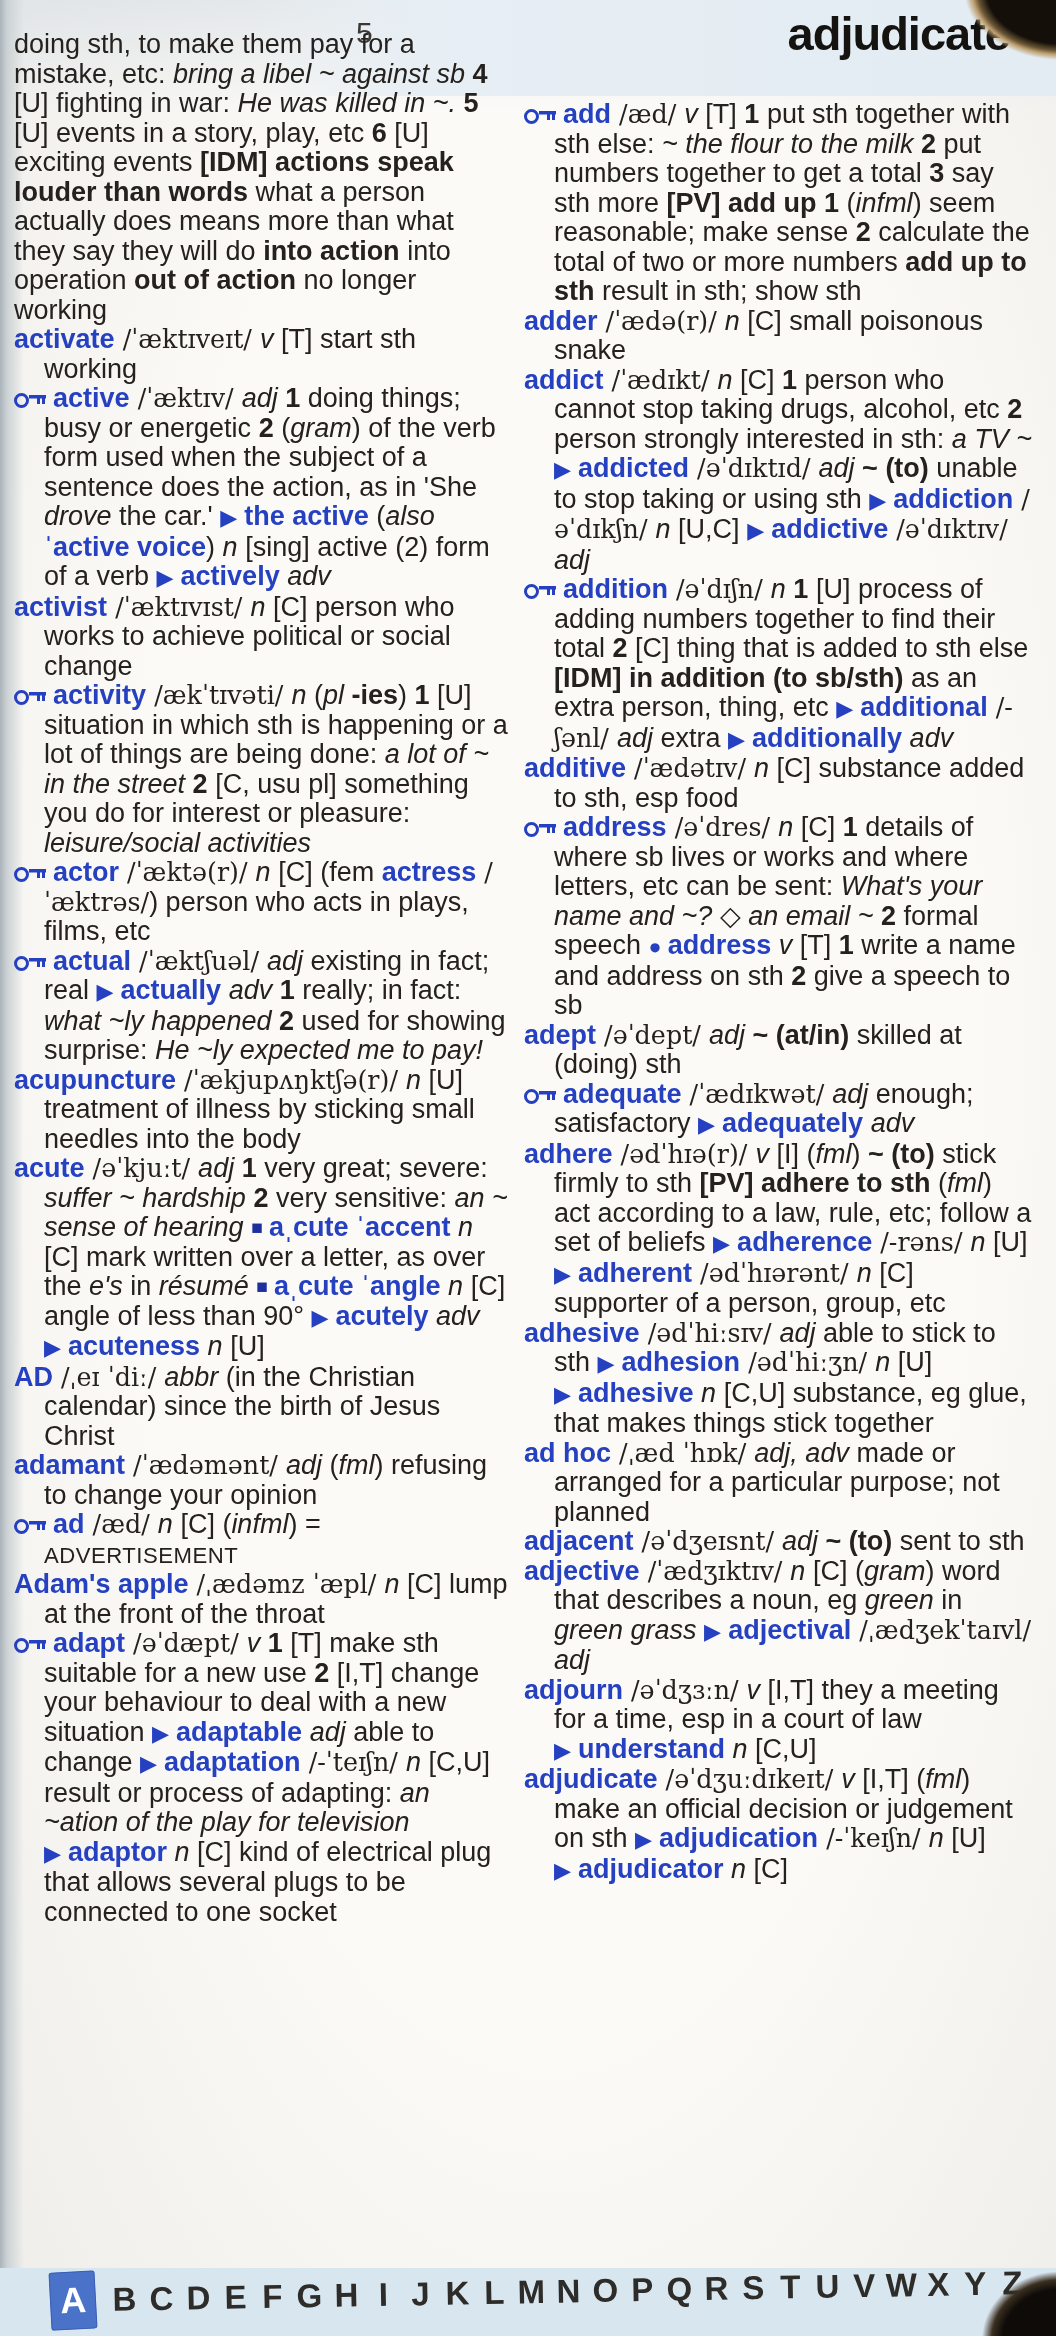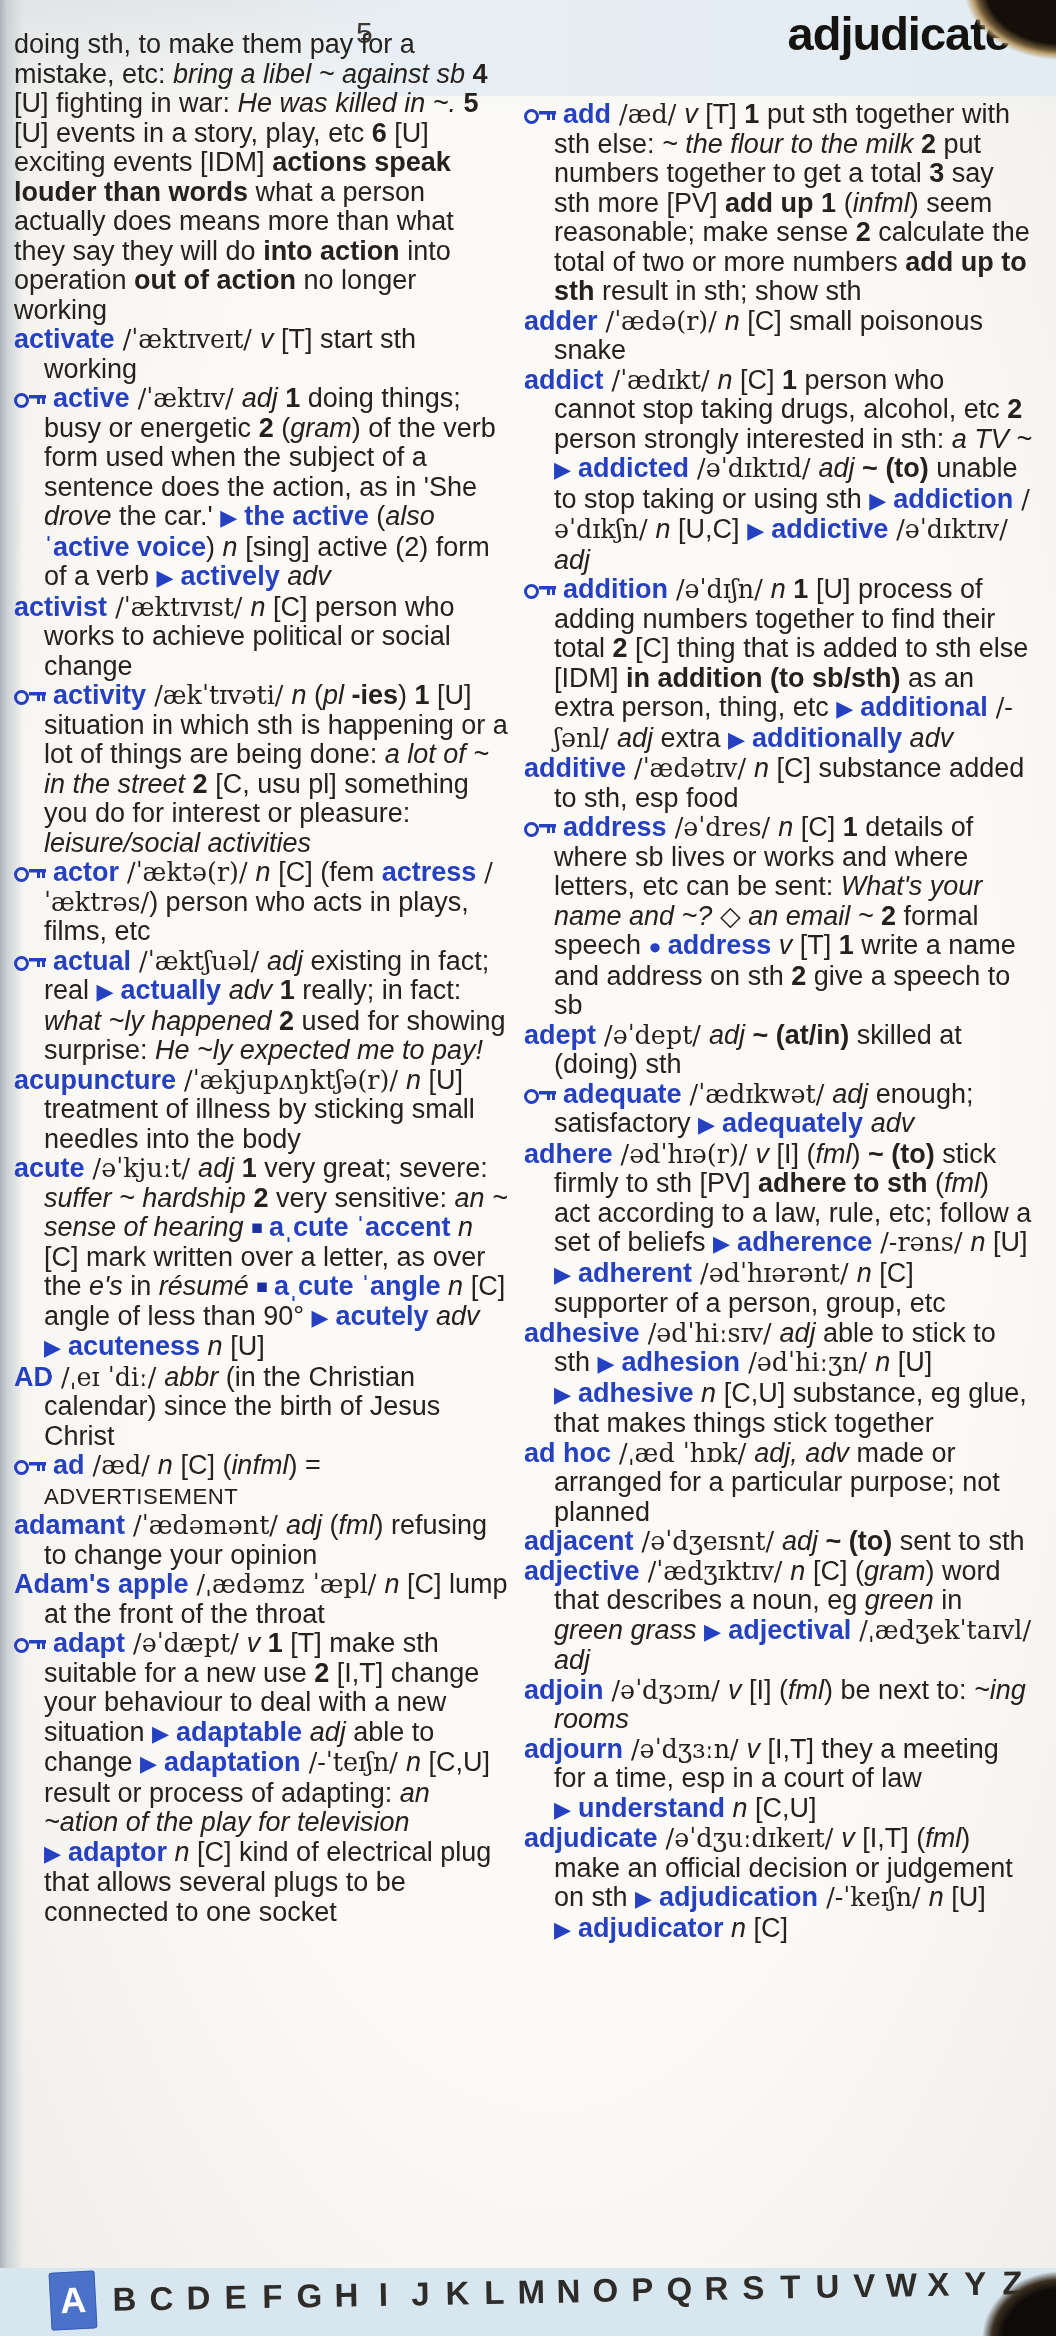--- a/index.html
+++ b/index.html
@@ -17,21 +17,21 @@
   .column{position:absolute;font-size:27px;line-height:29.5px;overflow:hidden;}
   .col-left{left:14px;top:30px;width:496px;height:2238px;}
   .col-right{left:524px;top:100px;width:508px;height:2170px;}
   .entry{margin:0;padding-left:30px;text-indent:-30px;}
   .entry.cont{padding-left:0;text-indent:0;}
   .r-hw,.r-hw2,.r-deriv{color:#2540c0;font-weight:700;}
   .r-phon{font-family:"DejaVu Serif",serif;font-size:0.94em;}
   .r-pos{font-style:italic;}
   .r-b{font-weight:700;}
   .r-i{font-style:italic;}
-  .r-lbl{font-weight:400;}
+  .r-lbl{font-weight:700;}
   .r-sc{font-size:0.82em;letter-spacing:0.5px;}
   .r-tri{color:#2540c0;margin-right:7px;font-size:0.82em;}
   .r-sq{color:#1c2f9e;margin-right:6px;font-size:0.72em;vertical-align:2px;}
   .r-dot{color:#2540c0;margin-right:6px;font-size:0.8em;}
   .key-icon{display:inline-block;position:relative;width:32px;height:16px;margin-right:7px;vertical-align:-1px;}
   .key-icon::before{content:'';position:absolute;left:0;top:1px;width:9px;height:9px;border:3.5px solid #2540c0;border-radius:50%;}
   .key-icon::after{content:'';position:absolute;left:15px;top:3px;width:17px;height:10px;
     background:
       linear-gradient(#2540c0,#2540c0) 0 0/17px 3.5px no-repeat,
       linear-gradient(#2540c0,#2540c0) 8px 0/3px 9px no-repeat,
@@ -59,40 +59,39 @@
       <p class="entry cont"><span class="r-t">doing sth, to make them pay for a mistake, etc: </span><span class="r-i">bring a libel ~ against sb</span><span class="r-t"> </span><span class="r-b">4</span><span class="r-t"> [U] fighting in war: </span><span class="r-i">He was killed in ~.</span><span class="r-t"> </span><span class="r-b">5</span><span class="r-t"> [U] events in a story, play, etc </span><span class="r-b">6</span><span class="r-t"> [U] exciting events </span><span class="r-lbl">[IDM]</span><span class="r-t"> </span><span class="r-b">actions speak louder than words</span><span class="r-t"> what a person actually does means more than what they say they will do </span><span class="r-b">into action</span><span class="r-t"> into operation </span><span class="r-b">out of action</span><span class="r-t"> no longer working</span></p>
       <p class="entry"><span class="r-hw">activate</span><span class="r-phon"> /ˈæktɪveɪt/ </span><span class="r-pos">v</span><span class="r-t"> [T] start sth working</span></p>
       <p class="entry"><span class="key-icon"></span><span class="r-hw">active</span><span class="r-phon"> /ˈæktɪv/ </span><span class="r-pos">adj</span><span class="r-t"> </span><span class="r-b">1</span><span class="r-t"> doing things; busy or energetic </span><span class="r-b">2</span><span class="r-t"> (</span><span class="r-i">gram</span><span class="r-t">) of the verb form used when the subject of a sentence does the action, as in 'She </span><span class="r-i">drove</span><span class="r-t"> the car.' </span><span class="r-tri">▶</span><span class="r-deriv">the active</span><span class="r-t"> (</span><span class="r-i">also</span><span class="r-t"> </span><span class="r-hw2">ˈactive voice</span><span class="r-t">) </span><span class="r-pos">n</span><span class="r-t"> [sing] active (2) form of a verb </span><span class="r-tri">▶</span><span class="r-deriv">actively</span><span class="r-t"> </span><span class="r-pos">adv</span></p>
       <p class="entry"><span class="r-hw">activist</span><span class="r-phon"> /ˈæktɪvɪst/ </span><span class="r-pos">n</span><span class="r-t"> [C] person who works to achieve political or social change</span></p>
       <p class="entry"><span class="key-icon"></span><span class="r-hw">activity</span><span class="r-phon"> /ækˈtɪvəti/ </span><span class="r-pos">n</span><span class="r-t"> (</span><span class="r-i">pl</span><span class="r-t"> </span><span class="r-b">-ies</span><span class="r-t">) </span><span class="r-b">1</span><span class="r-t"> [U] situation in which sth is happening or a lot of things are being done: </span><span class="r-i">a lot of ~ in the street</span><span class="r-t"> </span><span class="r-b">2</span><span class="r-t"> [C, usu pl] something you do for interest or pleasure: </span><span class="r-i">leisure/social activities</span></p>
       <p class="entry"><span class="key-icon"></span><span class="r-hw">actor</span><span class="r-phon"> /ˈæktə(r)/ </span><span class="r-pos">n</span><span class="r-t"> [C] (fem </span><span class="r-deriv">actress</span><span class="r-phon"> /ˈæktrəs/</span><span class="r-t">) person who acts in plays, films, etc</span></p>
       <p class="entry"><span class="key-icon"></span><span class="r-hw">actual</span><span class="r-phon"> /ˈæktʃuəl/ </span><span class="r-pos">adj</span><span class="r-t"> existing in fact; real </span><span class="r-tri">▶</span><span class="r-deriv">actually</span><span class="r-t"> </span><span class="r-pos">adv</span><span class="r-t"> </span><span class="r-b">1</span><span class="r-t"> really; in fact: </span><span class="r-i">what ~ly happened</span><span class="r-t"> </span><span class="r-b">2</span><span class="r-t"> used for showing surprise: </span><span class="r-i">He ~ly expected me to pay!</span></p>
       <p class="entry"><span class="r-hw">acupuncture</span><span class="r-phon"> /ˈækjupʌŋktʃə(r)/ </span><span class="r-pos">n</span><span class="r-t"> [U] treatment of illness by sticking small needles into the body</span></p>
       <p class="entry"><span class="r-hw">acute</span><span class="r-phon"> /əˈkjuːt/ </span><span class="r-pos">adj</span><span class="r-t"> </span><span class="r-b">1</span><span class="r-t"> very great; severe: </span><span class="r-i">suffer ~ hardship</span><span class="r-t"> </span><span class="r-b">2</span><span class="r-t"> very sensitive: </span><span class="r-i">an ~ sense of hearing</span><span class="r-t"> </span><span class="r-sq">■</span><span class="r-hw2">aˌcute ˈaccent</span><span class="r-t"> </span><span class="r-pos">n</span><span class="r-t"> [C] mark written over a letter, as over the </span><span class="r-i">e's</span><span class="r-t"> in </span><span class="r-i">résumé</span><span class="r-t"> </span><span class="r-sq">■</span><span class="r-hw2">aˌcute ˈangle</span><span class="r-t"> </span><span class="r-pos">n</span><span class="r-t"> [C] angle of less than 90° </span><span class="r-tri">▶</span><span class="r-deriv">acutely</span><span class="r-t"> </span><span class="r-pos">adv</span><span class="r-t"> </span><span class="r-tri">▶</span><span class="r-deriv">acuteness</span><span class="r-t"> </span><span class="r-pos">n</span><span class="r-t"> [U]</span></p>
       <p class="entry"><span class="r-hw">AD</span><span class="r-phon"> /ˌeɪ ˈdiː/ </span><span class="r-pos">abbr</span><span class="r-t"> (in the Christian calendar) since the birth of Jesus Christ</span></p>
+      <p class="entry"><span class="r-hw">adamant</span><span class="r-phon"> /ˈædəmənt/ </span><span class="r-pos">adj</span><span class="r-t"> (</span><span class="r-i">fml</span><span class="r-t">) refusing to change your opinion</span></p>
       <p class="entry"><span class="key-icon"></span><span class="r-hw">ad</span><span class="r-phon"> /æd/ </span><span class="r-pos">n</span><span class="r-t"> [C] (</span><span class="r-i">infml</span><span class="r-t">) = </span><span class="r-sc">ADVERTISEMENT</span></p>
-      <p class="entry"><span class="r-hw">adamant</span><span class="r-phon"> /ˈædəmənt/ </span><span class="r-pos">adj</span><span class="r-t"> (</span><span class="r-i">fml</span><span class="r-t">) refusing to change your opinion</span></p>
       <p class="entry"><span class="r-hw">Adam's apple</span><span class="r-phon"> /ˌædəmz ˈæpl/ </span><span class="r-pos">n</span><span class="r-t"> [C] lump at the front of the throat</span></p>
       <p class="entry"><span class="key-icon"></span><span class="r-hw">adapt</span><span class="r-phon"> /əˈdæpt/ </span><span class="r-pos">v</span><span class="r-t"> </span><span class="r-b">1</span><span class="r-t"> [T] make sth suitable for a new use </span><span class="r-b">2</span><span class="r-t"> [I,T] change your behaviour to deal with a new situation </span><span class="r-tri">▶</span><span class="r-deriv">adaptable</span><span class="r-t"> </span><span class="r-pos">adj</span><span class="r-t"> able to change </span><span class="r-tri">▶</span><span class="r-deriv">adaptation</span><span class="r-phon"> /-ˈteɪʃn/ </span><span class="r-pos">n</span><span class="r-t"> [C,U] result or process of adapting: </span><span class="r-i">an ~ation of the play for television</span><span class="r-t"> </span><span class="r-tri">▶</span><span class="r-deriv">adaptor</span><span class="r-t"> </span><span class="r-pos">n</span><span class="r-t"> [C] kind of electrical plug that allows several plugs to be connected to one socket</span></p>
     </div>
   <div class="column col-right">
       <p class="entry"><span class="key-icon"></span><span class="r-hw">add</span><span class="r-phon"> /æd/ </span><span class="r-pos">v</span><span class="r-t"> [T] </span><span class="r-b">1</span><span class="r-t"> put sth together with sth else: </span><span class="r-i">~ the flour to the milk</span><span class="r-t"> </span><span class="r-b">2</span><span class="r-t"> put numbers together to get a total </span><span class="r-b">3</span><span class="r-t"> say sth more </span><span class="r-lbl">[PV]</span><span class="r-t"> </span><span class="r-b">add up</span><span class="r-t"> </span><span class="r-b">1</span><span class="r-t"> (</span><span class="r-i">infml</span><span class="r-t">) seem reasonable; make sense </span><span class="r-b">2</span><span class="r-t"> calculate the total of two or more numbers </span><span class="r-b">add up to sth</span><span class="r-t"> result in sth; show sth</span></p>
       <p class="entry"><span class="r-hw">adder</span><span class="r-phon"> /ˈædə(r)/ </span><span class="r-pos">n</span><span class="r-t"> [C] small poisonous snake</span></p>
       <p class="entry"><span class="r-hw">addict</span><span class="r-phon"> /ˈædɪkt/ </span><span class="r-pos">n</span><span class="r-t"> [C] </span><span class="r-b">1</span><span class="r-t"> person who cannot stop taking drugs, alcohol, etc </span><span class="r-b">2</span><span class="r-t"> person strongly interested in sth: </span><span class="r-i">a TV ~</span><span class="r-t"> </span><span class="r-tri">▶</span><span class="r-deriv">addicted</span><span class="r-phon"> /əˈdɪktɪd/ </span><span class="r-pos">adj</span><span class="r-t"> </span><span class="r-b">~ (to)</span><span class="r-t"> unable to stop taking or using sth </span><span class="r-tri">▶</span><span class="r-deriv">addiction</span><span class="r-phon"> /əˈdɪkʃn/ </span><span class="r-pos">n</span><span class="r-t"> [U,C] </span><span class="r-tri">▶</span><span class="r-deriv">addictive</span><span class="r-phon"> /əˈdɪktɪv/ </span><span class="r-pos">adj</span></p>
       <p class="entry"><span class="key-icon"></span><span class="r-hw">addition</span><span class="r-phon"> /əˈdɪʃn/ </span><span class="r-pos">n</span><span class="r-t"> </span><span class="r-b">1</span><span class="r-t"> [U] process of adding numbers together to find their total </span><span class="r-b">2</span><span class="r-t"> [C] thing that is added to sth else </span><span class="r-lbl">[IDM]</span><span class="r-t"> </span><span class="r-b">in addition (to sb/sth)</span><span class="r-t"> as an extra person, thing, etc </span><span class="r-tri">▶</span><span class="r-deriv">additional</span><span class="r-phon"> /-ʃənl/ </span><span class="r-pos">adj</span><span class="r-t"> extra </span><span class="r-tri">▶</span><span class="r-deriv">additionally</span><span class="r-t"> </span><span class="r-pos">adv</span></p>
       <p class="entry"><span class="r-hw">additive</span><span class="r-phon"> /ˈædətɪv/ </span><span class="r-pos">n</span><span class="r-t"> [C] substance added to sth, esp food</span></p>
       <p class="entry"><span class="key-icon"></span><span class="r-hw">address</span><span class="r-phon"> /əˈdres/ </span><span class="r-pos">n</span><span class="r-t"> [C] </span><span class="r-b">1</span><span class="r-t"> details of where sb lives or works and where letters, etc can be sent: </span><span class="r-i">What's your name and ~?</span><span class="r-t"> ◇ </span><span class="r-i">an email ~</span><span class="r-t"> </span><span class="r-b">2</span><span class="r-t"> formal speech </span><span class="r-dot">●</span><span class="r-deriv">address</span><span class="r-t"> </span><span class="r-pos">v</span><span class="r-t"> [T] </span><span class="r-b">1</span><span class="r-t"> write a name and address on sth </span><span class="r-b">2</span><span class="r-t"> give a speech to sb</span></p>
       <p class="entry"><span class="r-hw">adept</span><span class="r-phon"> /əˈdept/ </span><span class="r-pos">adj</span><span class="r-t"> </span><span class="r-b">~ (at/in)</span><span class="r-t"> skilled at (doing) sth</span></p>
       <p class="entry"><span class="key-icon"></span><span class="r-hw">adequate</span><span class="r-phon"> /ˈædɪkwət/ </span><span class="r-pos">adj</span><span class="r-t"> enough; satisfactory </span><span class="r-tri">▶</span><span class="r-deriv">adequately</span><span class="r-t"> </span><span class="r-pos">adv</span></p>
       <p class="entry"><span class="r-hw">adhere</span><span class="r-phon"> /ədˈhɪə(r)/ </span><span class="r-pos">v</span><span class="r-t"> [I] (</span><span class="r-i">fml</span><span class="r-t">) </span><span class="r-b">~ (to)</span><span class="r-t"> stick firmly to sth </span><span class="r-lbl">[PV]</span><span class="r-t"> </span><span class="r-b">adhere to sth</span><span class="r-t"> (</span><span class="r-i">fml</span><span class="r-t">) act according to a law, rule, etc; follow a set of beliefs </span><span class="r-tri">▶</span><span class="r-deriv">adherence</span><span class="r-phon"> /-rəns/ </span><span class="r-pos">n</span><span class="r-t"> [U] </span><span class="r-tri">▶</span><span class="r-deriv">adherent</span><span class="r-phon"> /ədˈhɪərənt/ </span><span class="r-pos">n</span><span class="r-t"> [C] supporter of a person, group, etc</span></p>
       <p class="entry"><span class="r-hw">adhesive</span><span class="r-phon"> /ədˈhiːsɪv/ </span><span class="r-pos">adj</span><span class="r-t"> able to stick to sth </span><span class="r-tri">▶</span><span class="r-deriv">adhesion</span><span class="r-phon"> /ədˈhiːʒn/ </span><span class="r-pos">n</span><span class="r-t"> [U] </span><span class="r-tri">▶</span><span class="r-deriv">adhesive</span><span class="r-t"> </span><span class="r-pos">n</span><span class="r-t"> [C,U] substance, eg glue, that makes things stick together</span></p>
       <p class="entry"><span class="r-hw">ad hoc</span><span class="r-phon"> /ˌæd ˈhɒk/ </span><span class="r-pos">adj, adv</span><span class="r-t"> made or arranged for a particular purpose; not planned</span></p>
       <p class="entry"><span class="r-hw">adjacent</span><span class="r-phon"> /əˈdʒeɪsnt/ </span><span class="r-pos">adj</span><span class="r-t"> </span><span class="r-b">~ (to)</span><span class="r-t"> sent to sth</span></p>
       <p class="entry"><span class="r-hw">adjective</span><span class="r-phon"> /ˈædʒɪktɪv/ </span><span class="r-pos">n</span><span class="r-t"> [C] (</span><span class="r-i">gram</span><span class="r-t">) word that describes a noun, eg </span><span class="r-i">green</span><span class="r-t"> in </span><span class="r-i">green grass</span><span class="r-t"> </span><span class="r-tri">▶</span><span class="r-deriv">adjectival</span><span class="r-phon"> /ˌædʒekˈtaɪvl/ </span><span class="r-pos">adj</span></p>
-      <p class="entry"><span class="r-hw">adjoin</span><span class="r-phon"> /əˈdʒɔɪn/ </span><span class="r-pos">v</span><span class="r-t"> [I] (</span><span class="r-i">fml</span><span class="r-t">) be next to: </span><span class="r-i">~ing rooms</span></p>
       <p class="entry"><span class="r-hw">adjourn</span><span class="r-phon"> /əˈdʒɜːn/ </span><span class="r-pos">v</span><span class="r-t"> [I,T] they a meeting for a time, esp in a court of law </span><span class="r-tri">▶</span><span class="r-deriv">understand</span><span class="r-t"> </span><span class="r-pos">n</span><span class="r-t"> [C,U]</span></p>
       <p class="entry"><span class="r-hw">adjudicate</span><span class="r-phon"> /əˈdʒuːdɪkeɪt/ </span><span class="r-pos">v</span><span class="r-t"> [I,T] (</span><span class="r-i">fml</span><span class="r-t">) make an official decision or judgement on sth </span><span class="r-tri">▶</span><span class="r-deriv">adjudication</span><span class="r-phon"> /-ˈkeɪʃn/ </span><span class="r-pos">n</span><span class="r-t"> [U] </span><span class="r-tri">▶</span><span class="r-deriv">adjudicator</span><span class="r-t"> </span><span class="r-pos">n</span><span class="r-t"> [C]</span></p>
     </div>
 
   <div class="alphabet-bar">
     <div class="letters-row">
         <span class="letter current">A</span>
         <span class="letter">B</span>
         <span class="letter">C</span>
         <span class="letter">D</span>

